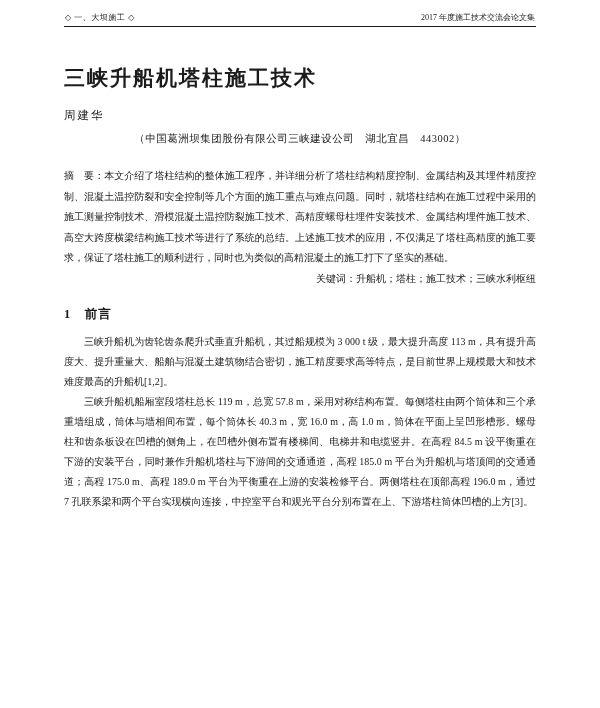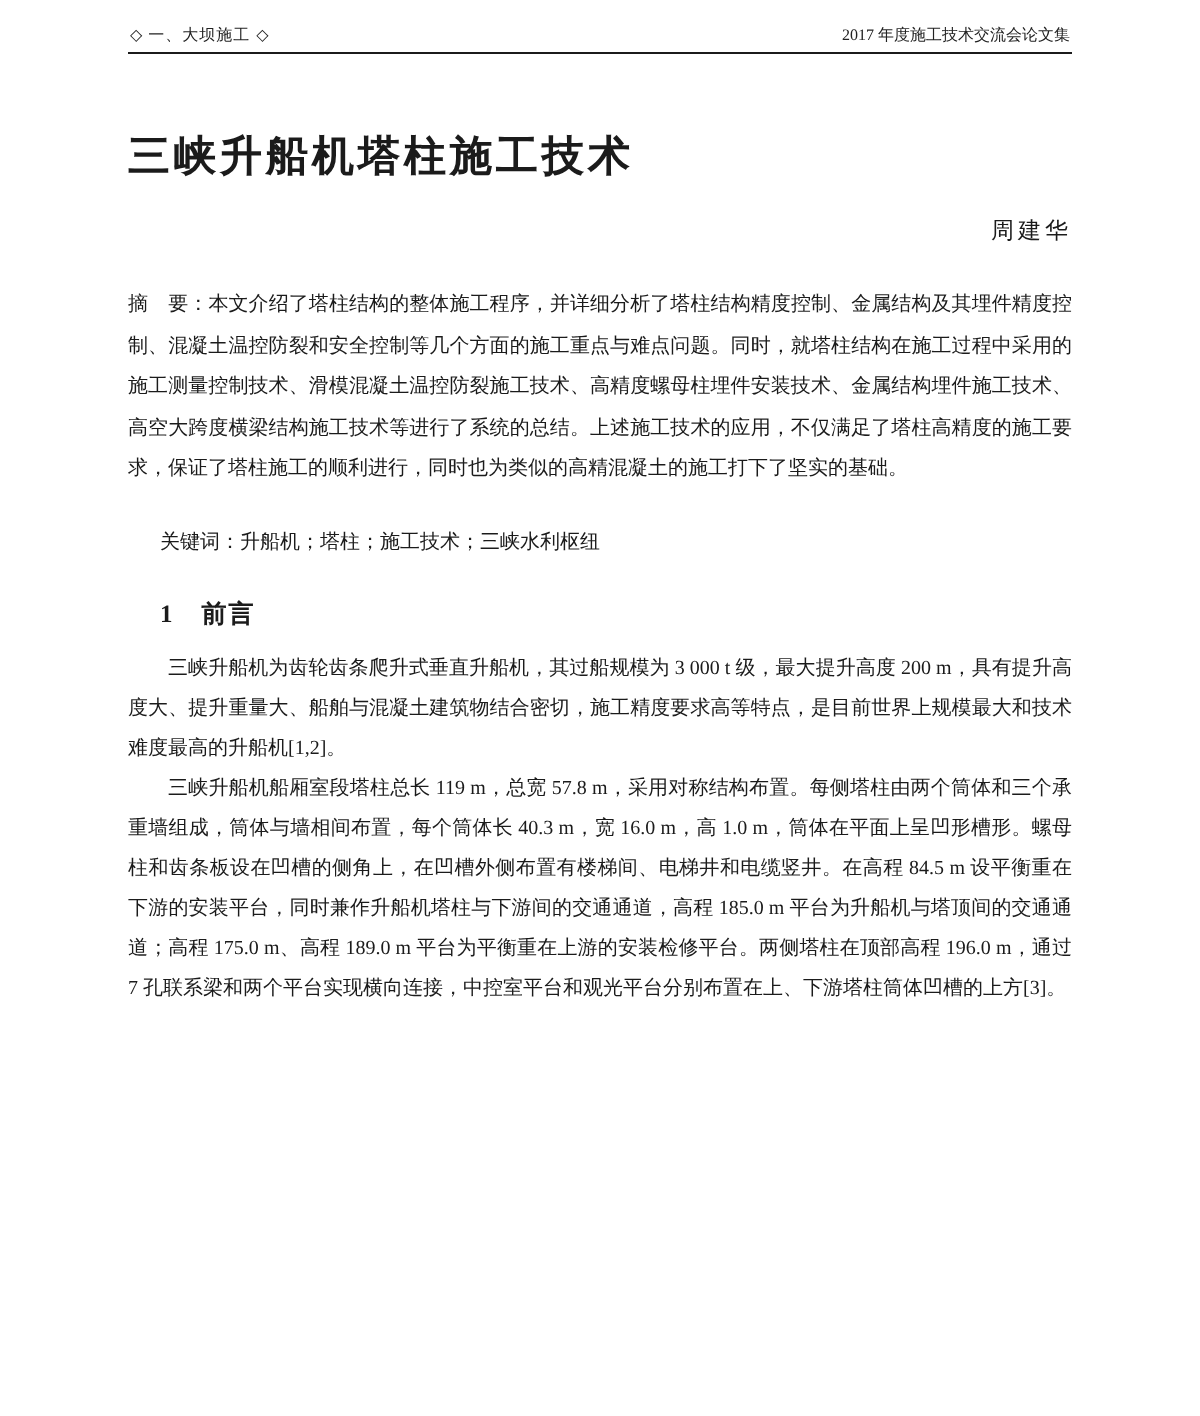--- a/index.html
+++ b/index.html
@@ -36,50 +36,50 @@
   }
   h1.title {
     font-size: 21px;
     font-weight: bold;
     text-align: left;
     letter-spacing: 2px;
     margin: 38px 0 0 0;
     line-height: 26px;
   }
   .author {
-    text-align: right;
+    text-align: left;
     font-size: 11.5px;
     margin-top: 17px;
     letter-spacing: 2px;
   }
   .affiliation {
     text-align: center;
     font-size: 10.5px;
     margin-top: 9px;
     letter-spacing: 0.5px;
   }
   .abstract {
     font-size: 10px;
     line-height: 20.5px;
     text-align: justify;
     margin: 20px 0 0 0;
   }
   .label { font-weight: normal; }
   .kw-line, .clc-line {
     font-size: 10px;
     line-height: 20.5px;
-    margin: 16px;
-    text-align: left;
+    margin: 0;
+    text-align: right;
   }
   .clc-line .pair { margin-right: 14px; }
   .clc-line .pair:last-child { margin-right: 0; }
   h2.sec-heading {
     font-size: 12.5px;
     font-weight: bold;
-    margin: 17px 0 9px 16px;
+    margin: 17px 0 9px 0;
     letter-spacing: 1px;
   }
   p.body-para {
     font-size: 10px;
     line-height: 20px;
     text-align: justify;
     text-indent: 2em;
     margin: 0;
   }
 </style>
@@ -96,24 +96,25 @@
     </span>
     <span>2017 年度施工技术交流会论文集</span>
   </div>
 
   <hr class="header-rule">
 
   <h1 class="title">三峡升船机塔柱施工技术</h1>
 
   <div class="author">周建华</div>
 
+  <div class="affiliation">（中国葛洲坝集团股份有限公司三峡建设公司　湖北宜昌　443002）</div>
 
   <p class="abstract"><span class="label">摘　要：</span><span>本文介绍了塔柱结构的整体施工程序，并详细分析了塔柱结构精度控制、金属结构及其埋件精度控制、混凝土温控防裂和安全控制等几个方面的施工重点与难点问题。同时，就塔柱结构在施工过程中采用的施工测量控制技术、滑模混凝土温控防裂施工技术、高精度螺母柱埋件安装技术、金属结构埋件施工技术、高空大跨度横梁结构施工技术等进行了系统的总结。上述施工技术的应用，不仅满足了塔柱高精度的施工要求，保证了塔柱施工的顺利进行，同时也为类似的高精混凝土的施工打下了坚实的基础。</span></p>
 
   <p class="kw-line"><span class="label">关键词：</span><span>升船机；塔柱；施工技术；三峡水利枢纽</span></p>
 
 
   <h2 class="sec-heading">1　前言</h2>
 
-  <p class="body-para">三峡升船机为齿轮齿条爬升式垂直升船机，其过船规模为 3 000 t 级，最大提升高度 200 m，具有提升高度大、提升重量大、船舶与混凝土建筑物结合密切，施工精度要求高等特点，是目前世界上规模最大和技术难度最高的升船机[1,2]。</p>
+  <p class="body-para">三峡升船机为齿轮齿条爬升式垂直升船机，其过船规模为 3 000 t 级，最大提升高度 113 m，具有提升高度大、提升重量大、船舶与混凝土建筑物结合密切，施工精度要求高等特点，是目前世界上规模最大和技术难度最高的升船机[1,2]。</p>
   <p class="body-para">三峡升船机船厢室段塔柱总长 119 m，总宽 57.8 m，采用对称结构布置。每侧塔柱由两个筒体和三个承重墙组成，筒体与墙相间布置，每个筒体长 40.3 m，宽 16.0 m，高 1.0 m，筒体在平面上呈凹形槽形。螺母柱和齿条板设在凹槽的侧角上，在凹槽外侧布置有楼梯间、电梯井和电缆竖井。在高程 84.5 m 设平衡重在下游的安装平台，同时兼作升船机塔柱与下游间的交通通道，高程 185.0 m 平台为升船机与塔顶间的交通通道；高程 175.0 m、高程 189.0 m 平台为平衡重在上游的安装检修平台。两侧塔柱在顶部高程 196.0 m，通过 7 孔联系梁和两个平台实现横向连接，中控室平台和观光平台分别布置在上、下游塔柱筒体凹槽的上方[3]。</p>
 
 </div>
 
 </body></html>

